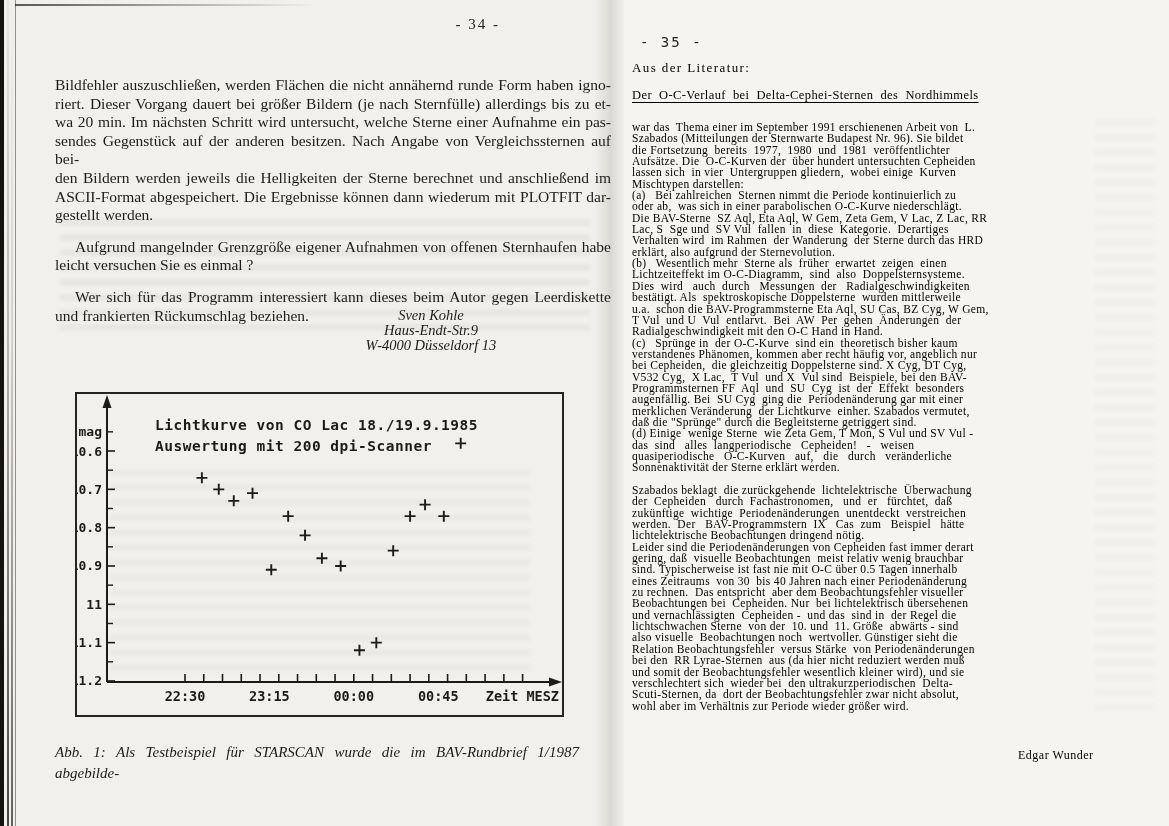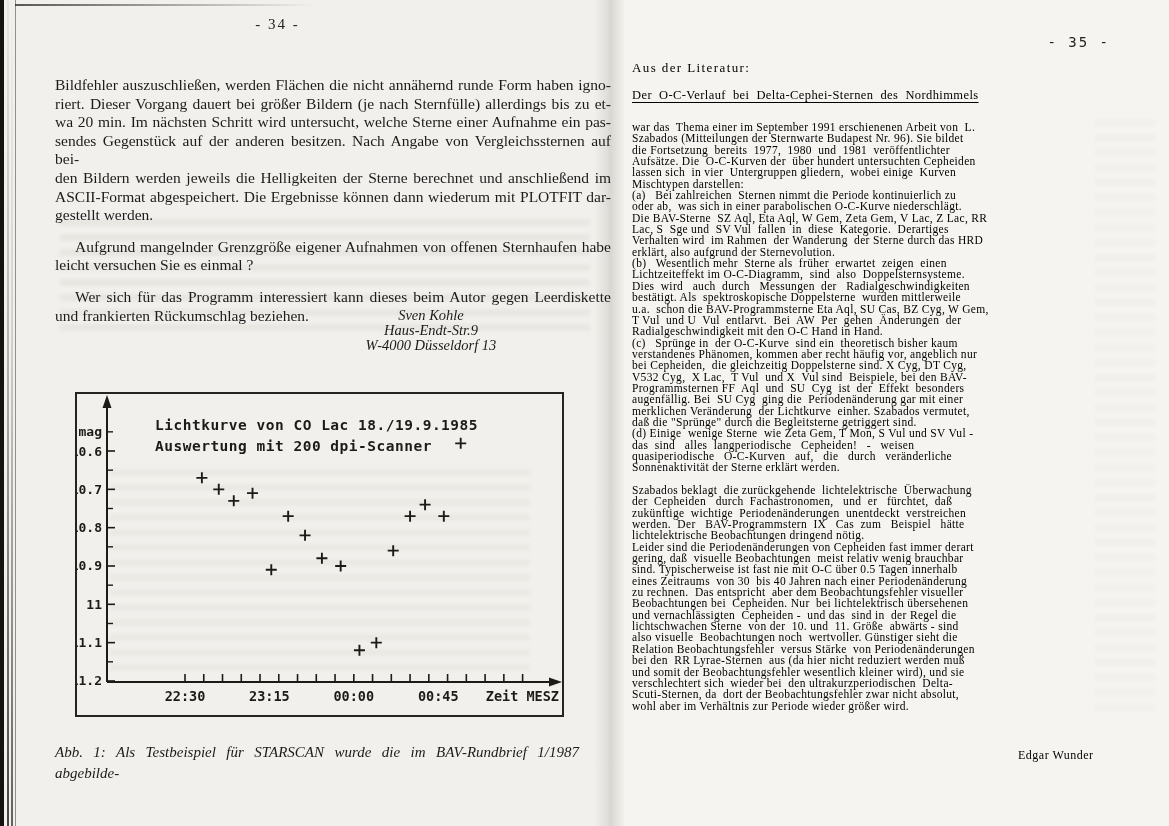--- a/index.html
+++ b/index.html
@@ -20,22 +20,22 @@
     background:linear-gradient(90deg,rgba(0,0,0,0) 0%,rgba(90,85,75,.10) 40%,rgba(90,85,75,.16) 55%,rgba(0,0,0,0) 100%)}
   .right-page-tint{position:absolute;left:624px;top:0;width:545px;height:826px;background:rgba(255,255,255,.25)}
   .bleed{position:absolute;filter:blur(2px);
     background:repeating-linear-gradient(180deg,rgba(120,115,105,.10) 0 5px,rgba(0,0,0,0) 5px 15px)}
   .bleed.b1{left:60px;top:220px;width:530px;height:120px}
   .bleed.b2{left:110px;top:470px;width:420px;height:200px;opacity:.8}
   .bleed.b3{left:1095px;top:120px;width:60px;height:600px;opacity:.6}
 
   
   .pageno{position:absolute;font-size:15px;letter-spacing:2px;color:#25231f}
-  .pageno-left{left:55px;top:16px;width:445px;text-align:center}
-  .pageno-right{left:640px;top:34px;width:470px;text-align:right;font-family:"DejaVu Sans Mono",monospace;font-size:14px}
+  .pageno-left{left:55px;top:16px;width:445px;text-align:right}
+  .pageno-right{left:640px;top:34px;width:470px;text-align:left;font-family:"DejaVu Sans Mono",monospace;font-size:14px}
   .body-left{position:absolute;left:55px;top:76px;width:556px;font-size:15.5px;line-height:18.6px;color:#1b1b1b}
   .para{margin:0 0 13px 0}
   .jl{text-align:justify;text-align-last:justify}
   .jl.last{text-align-last:left}
   .jl.indent{text-indent:20px}
   .signature{position:absolute;left:300px;top:308px;width:262px;text-align:center;
     font-style:italic;font-size:14.5px;line-height:15px;color:#1b1b1b}
   .figure{position:absolute;left:75px;top:392px;width:485px;height:321px;border:2px solid #26241f;background:transparent}
   .caption{position:absolute;left:55px;top:742px;width:524px;font-style:italic;font-size:15px;line-height:20.5px;color:#1b1b1b}
 

